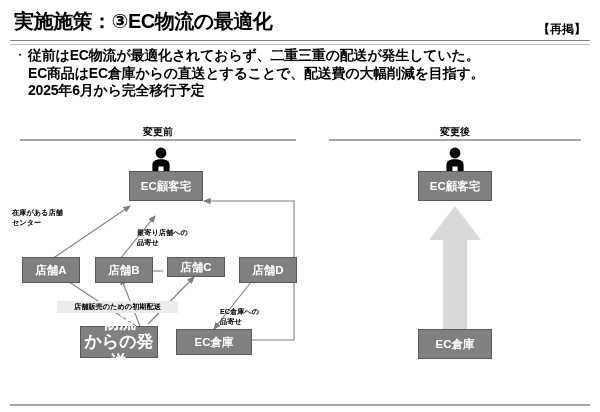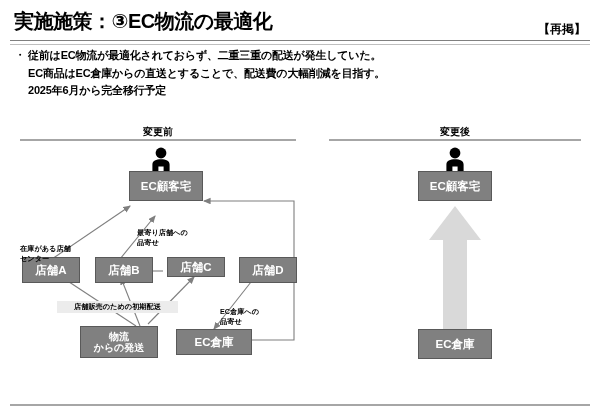--- a/index.html
+++ b/index.html
@@ -59,21 +59,21 @@
     width: 14px;
     flex: 0 0 14px;
     font-size: 12px;
     line-height: 17px;
     text-align: left;
   }
   .bullet-lines {
     flex: 1 1 auto;
   }
   .bullet-line {
-    font-size: 11px;
+    font-size: 14px;
     line-height: 17.5px;
     font-weight: bold;
     white-space: nowrap;
     letter-spacing: -0.2px;
   }
 
   
   .panel {
     position: absolute;
     top: 126px;
@@ -123,21 +123,21 @@
     border: 1px solid #595959;
     color: #ffffff;
     font-weight: bold;
     display: flex;
     align-items: center;
     justify-content: center;
     text-align: center;
     line-height: 1.12;
     z-index: 3;
   }
-  .node-lg { font-size: 10px; }
+  .node-lg { font-size: 17px; }
   .node-md { font-size: 11.5px; }
 
   
   .person {
     position: absolute;
     z-index: 3;
   }
 
   
   .edge-label {
@@ -237,21 +237,21 @@
 
     <div class="node node-md" style="left:231px;top:113px;width:58px;height:26px;">店舗D</div>
 
     <div class="node node-lg" style="left:72px;top:182px;width:78px;height:32px;flex-direction:column;">
       <span>物流</span>
       <span>からの発送</span>
     </div>
 
     <div class="node node-md" style="left:168px;top:185px;width:76px;height:26px;">EC倉庫</div>
 
-    <div class="edge-label" style="left:12px;top:64px;margin-top:36px;">
+    <div class="edge-label" style="left:4px;top:64px;">
       <div>在庫がある店舗</div>
       <div>センター</div>
     </div>
 
     <div class="edge-label" style="left:129px;top:84px;">
       <div>最寄り店舗への</div>
       <div>品寄せ</div>
     </div>
 
     <div class="edge-label boxed" style="left:49px;top:157px;">店舗販売のための初期配送</div>

